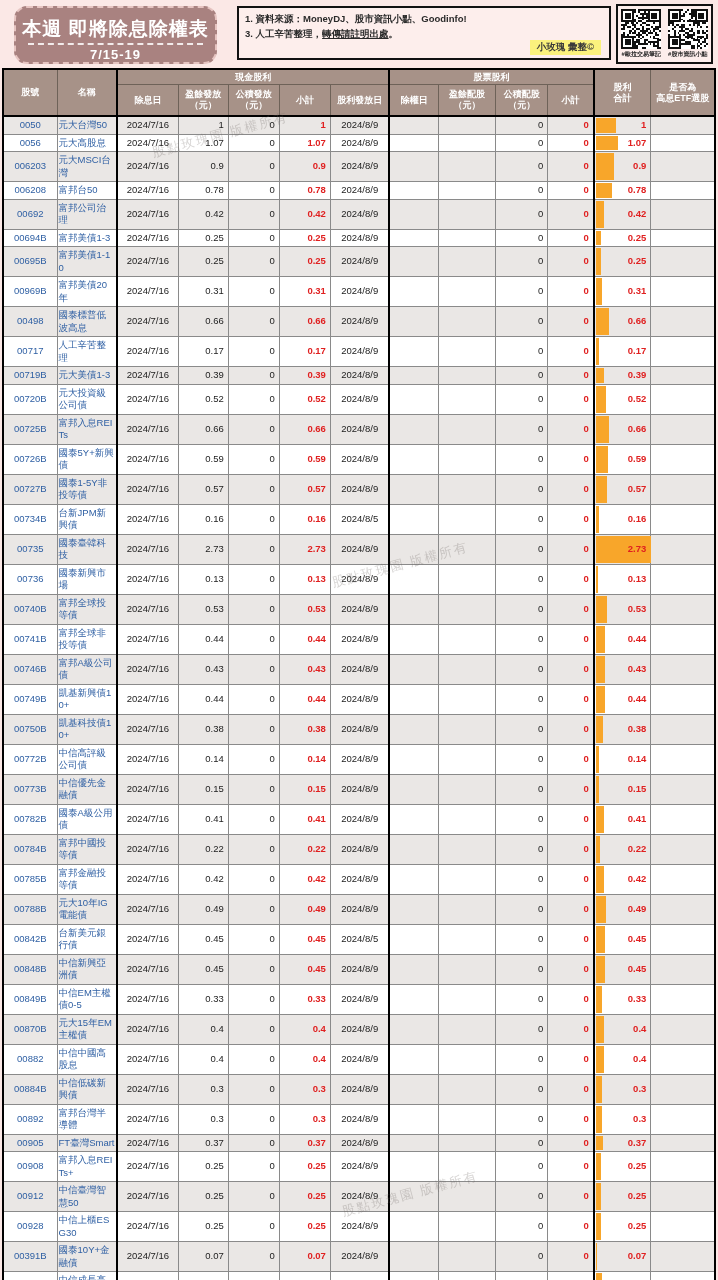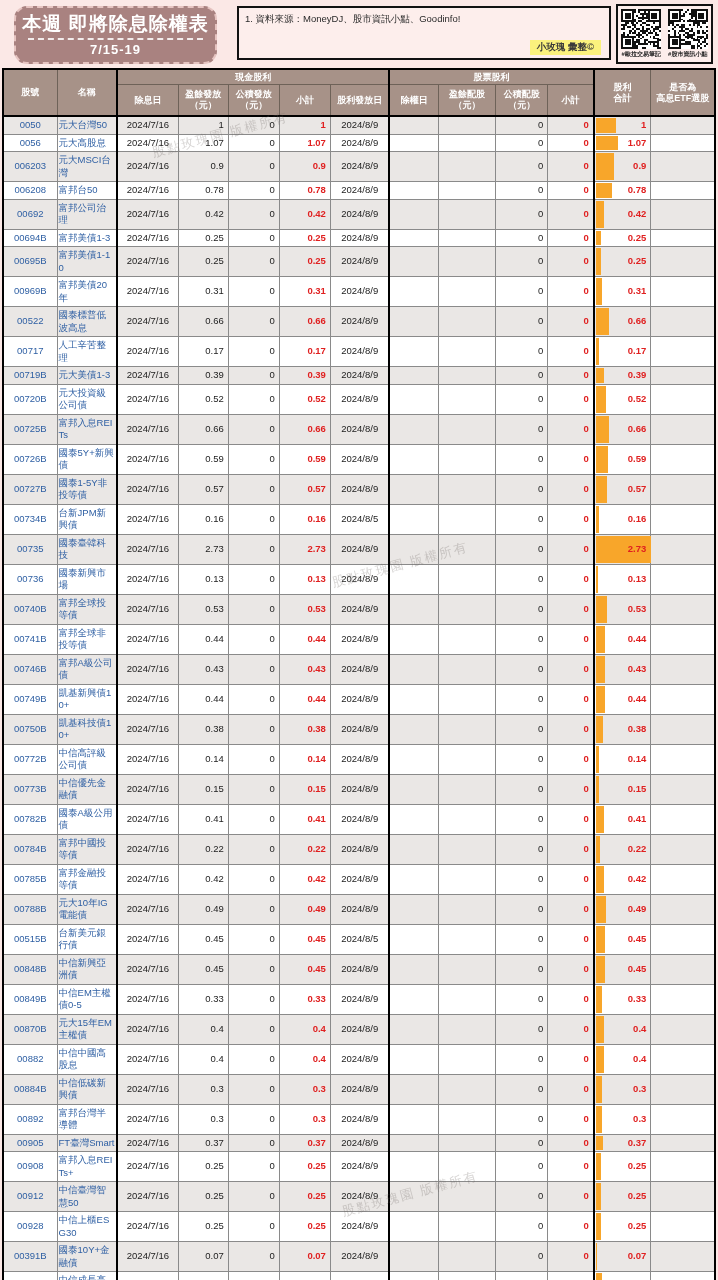--- a/index.html
+++ b/index.html
@@ -2,28 +2,28 @@
 <html><head>
 <meta charset="utf-8">
 <style>
   html,body{margin:0;padding:0;}
   body{font-family:"Liberation Sans","DejaVu Sans",sans-serif;}
   #stage{position:relative;width:718px;height:1280px;background:#fbe8e6;overflow:hidden;}
 
   
   .title-box{position:absolute;left:14px;top:6px;width:203px;height:58px;
     background:#a98280;border:2px dashed #e6c4c1;border-radius:13px;
-    display:flex;flex-direction:column;justify-content:center;align-items:center;box-sizing:border-box;}
+    display:flex;flex-direction:column;justify-content:flex-end;align-items:center;box-sizing:border-box;}
   .title{color:#fff;font-size:19px;font-weight:700;letter-spacing:1px;line-height:22px;}
   .title-sep{width:88%;border-top:2px dashed rgba(255,255,255,.85);margin:3px 0 2px 0;}
   .title-date{color:#fff;font-size:13px;font-weight:700;letter-spacing:1px;}
 
   .notes-box{position:absolute;left:237px;top:6px;width:374px;height:54px;
     background:#fdeeec;border:2px solid #111;box-sizing:border-box;padding:3px 6px 2px 6px;}
-  .note{font-size:9.5px;color:#2a2a2a;font-weight:400;line-height:15px;white-space:nowrap;}
+  .note{font-size:9.5px;color:#2a2a2a;font-weight:700;line-height:15px;white-space:nowrap;}
   .note u{text-decoration:underline;}
   .credit{position:absolute;right:8px;bottom:3px;background:#fbf27d;color:#3a3a3a;
     font-size:9.5px;font-weight:700;padding:1px 7px;}
 
   .qr-box{position:absolute;left:616px;top:4px;width:97px;height:60px;background:#fdeeec;
     border:2px solid #111;box-sizing:border-box;display:flex;justify-content:space-around;align-items:flex-start;padding-top:3px;}
   .qr-item{display:flex;flex-direction:column;align-items:center;}
   .qr{width:40px;height:40px;background:#fff;}
   .qr svg{display:block;width:40px;height:40px;}
   .qr-label{font-size:6px;color:#222;font-weight:700;margin-top:1px;white-space:nowrap;}
@@ -61,20 +61,21 @@
 <div id="stage">
 
   <div class="title-box">
     <div class="title">本週 即將除息除權表</div>
     <div class="title-sep"></div>
     <div class="title-date">7/15-19</div>
   </div>
 
   <div class="notes-box">
     <div class="note">1. 資料來源：MoneyDJ、股市資訊小點、Goodinfo!</div>
+    <div class="note"><span>3. 人工辛苦整理，</span><u>轉傳請註明出處</u><span>。</span></div>
     <div class="credit">小玫瑰 彙整©</div>
   </div>
 
   <div class="qr-box">
     <div class="qr-item">
       <div class="qr">
           <svg viewBox="0 0 21 21" xmlns="http://www.w3.org/2000/svg" fill="#111" shape-rendering="crispEdges">
             <rect x="7" y="0" width="1" height="1"></rect>
             <rect x="9" y="0" width="1" height="1"></rect>
             <rect x="10" y="0" width="1" height="1"></rect>
@@ -558,21 +559,21 @@
             <td class="blank"></td>
             <td class="num">0</td>
             <td class="red">0</td>
             <td class="total">
               <div class="bar" style="width: 11.4%;"></div>
               <span class="tval">0.31</span>
             </td>
             <td class="blank"></td>
           </tr>
           <tr>
-            <td class="code">00522</td>
+            <td class="code">00498</td>
             <td class="name">國泰標普低波高息</td>
             <td class="date">2024/7/16</td>
             <td class="num">0.66</td>
             <td class="num">0</td>
             <td class="red">0.66</td>
             <td class="date">2024/8/9</td>
             <td class="blank"></td>
             <td class="blank"></td>
             <td class="num">0</td>
             <td class="red">0</td>
@@ -936,21 +937,21 @@
             <td class="blank"></td>
             <td class="num">0</td>
             <td class="red">0</td>
             <td class="total">
               <div class="bar" style="width: 17.9%;"></div>
               <span class="tval">0.49</span>
             </td>
             <td class="blank"></td>
           </tr>
           <tr>
-            <td class="code">00515B</td>
+            <td class="code">00842B</td>
             <td class="name">台新美元銀行債</td>
             <td class="date">2024/7/16</td>
             <td class="num">0.45</td>
             <td class="num">0</td>
             <td class="red">0.45</td>
             <td class="date">2024/8/5</td>
             <td class="blank"></td>
             <td class="blank"></td>
             <td class="num">0</td>
             <td class="red">0</td>

